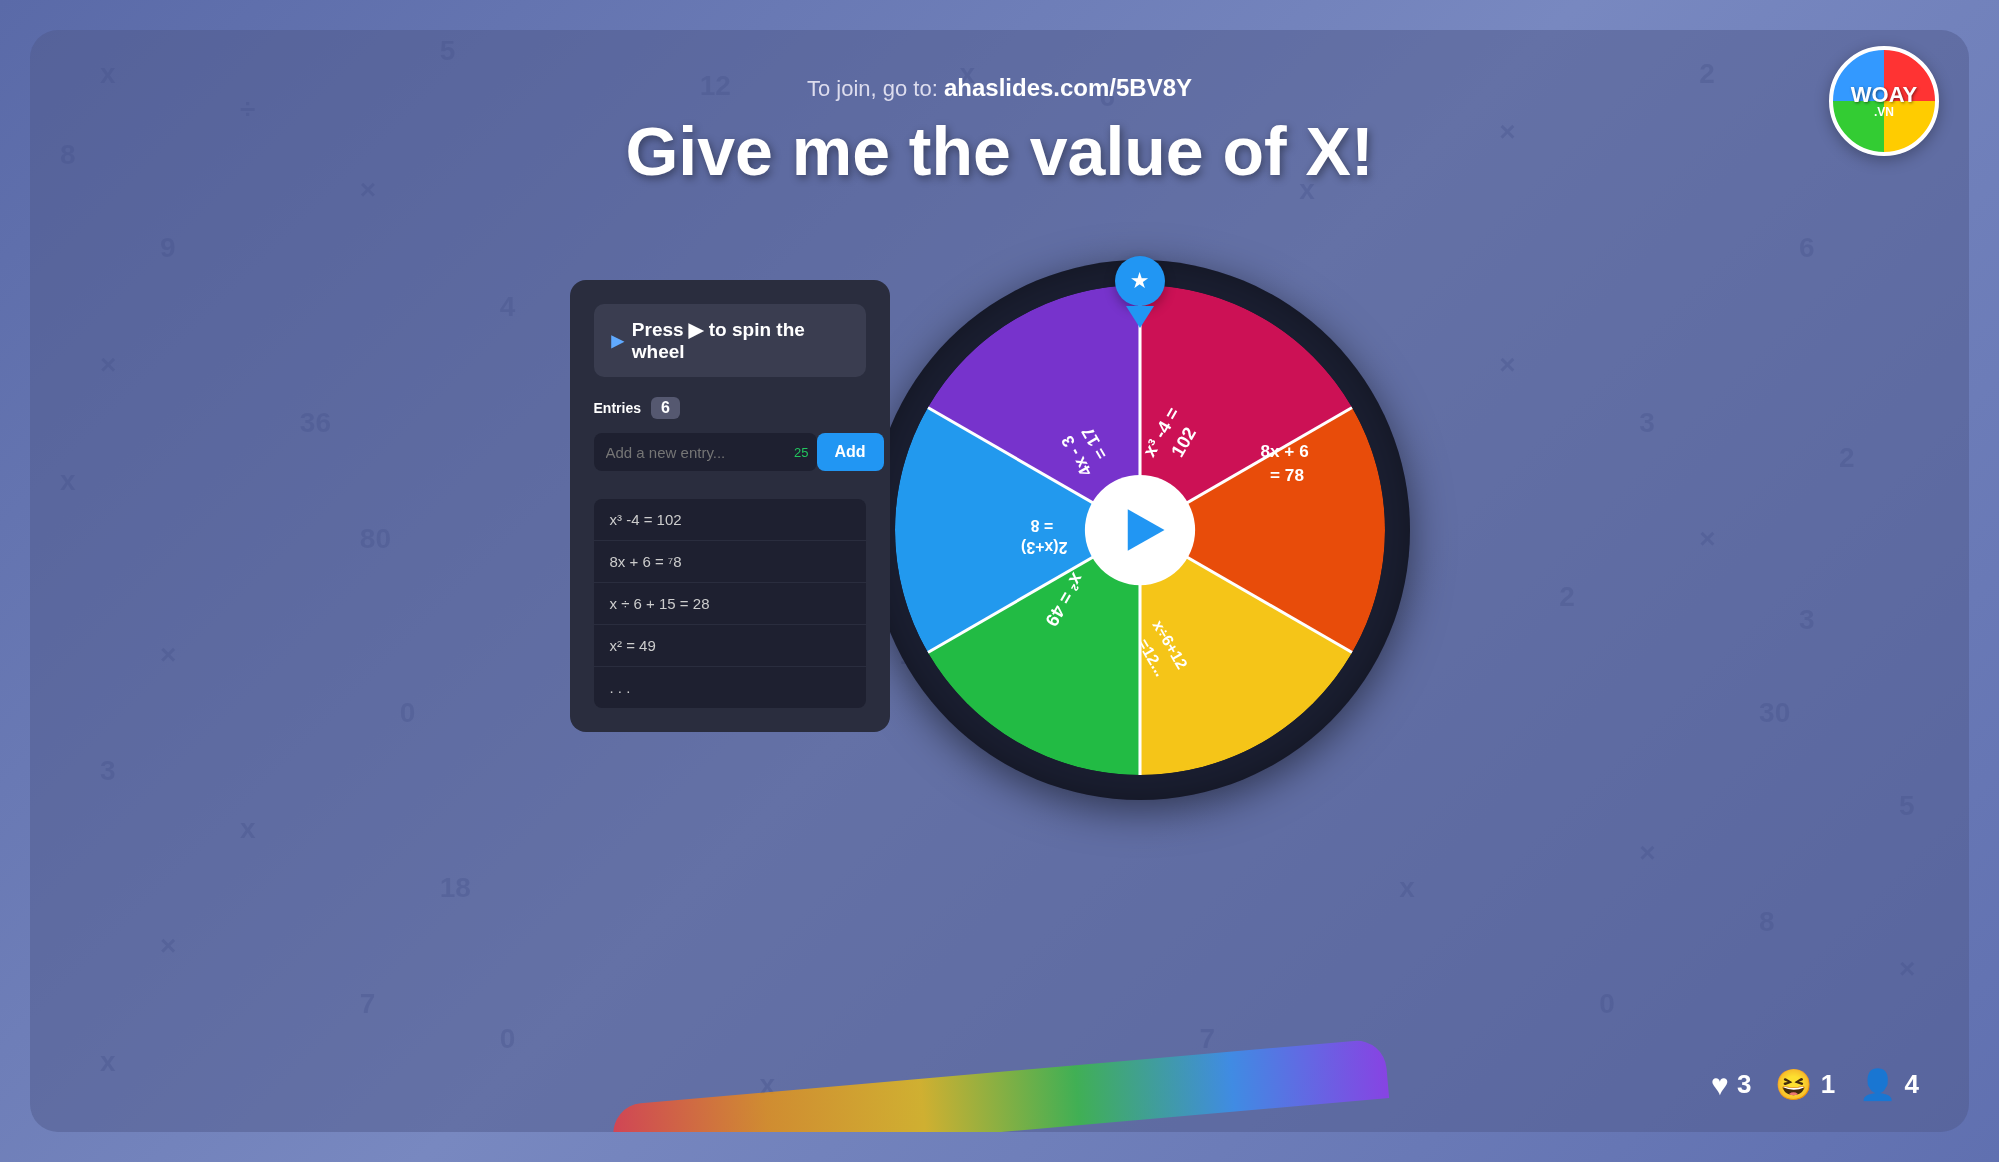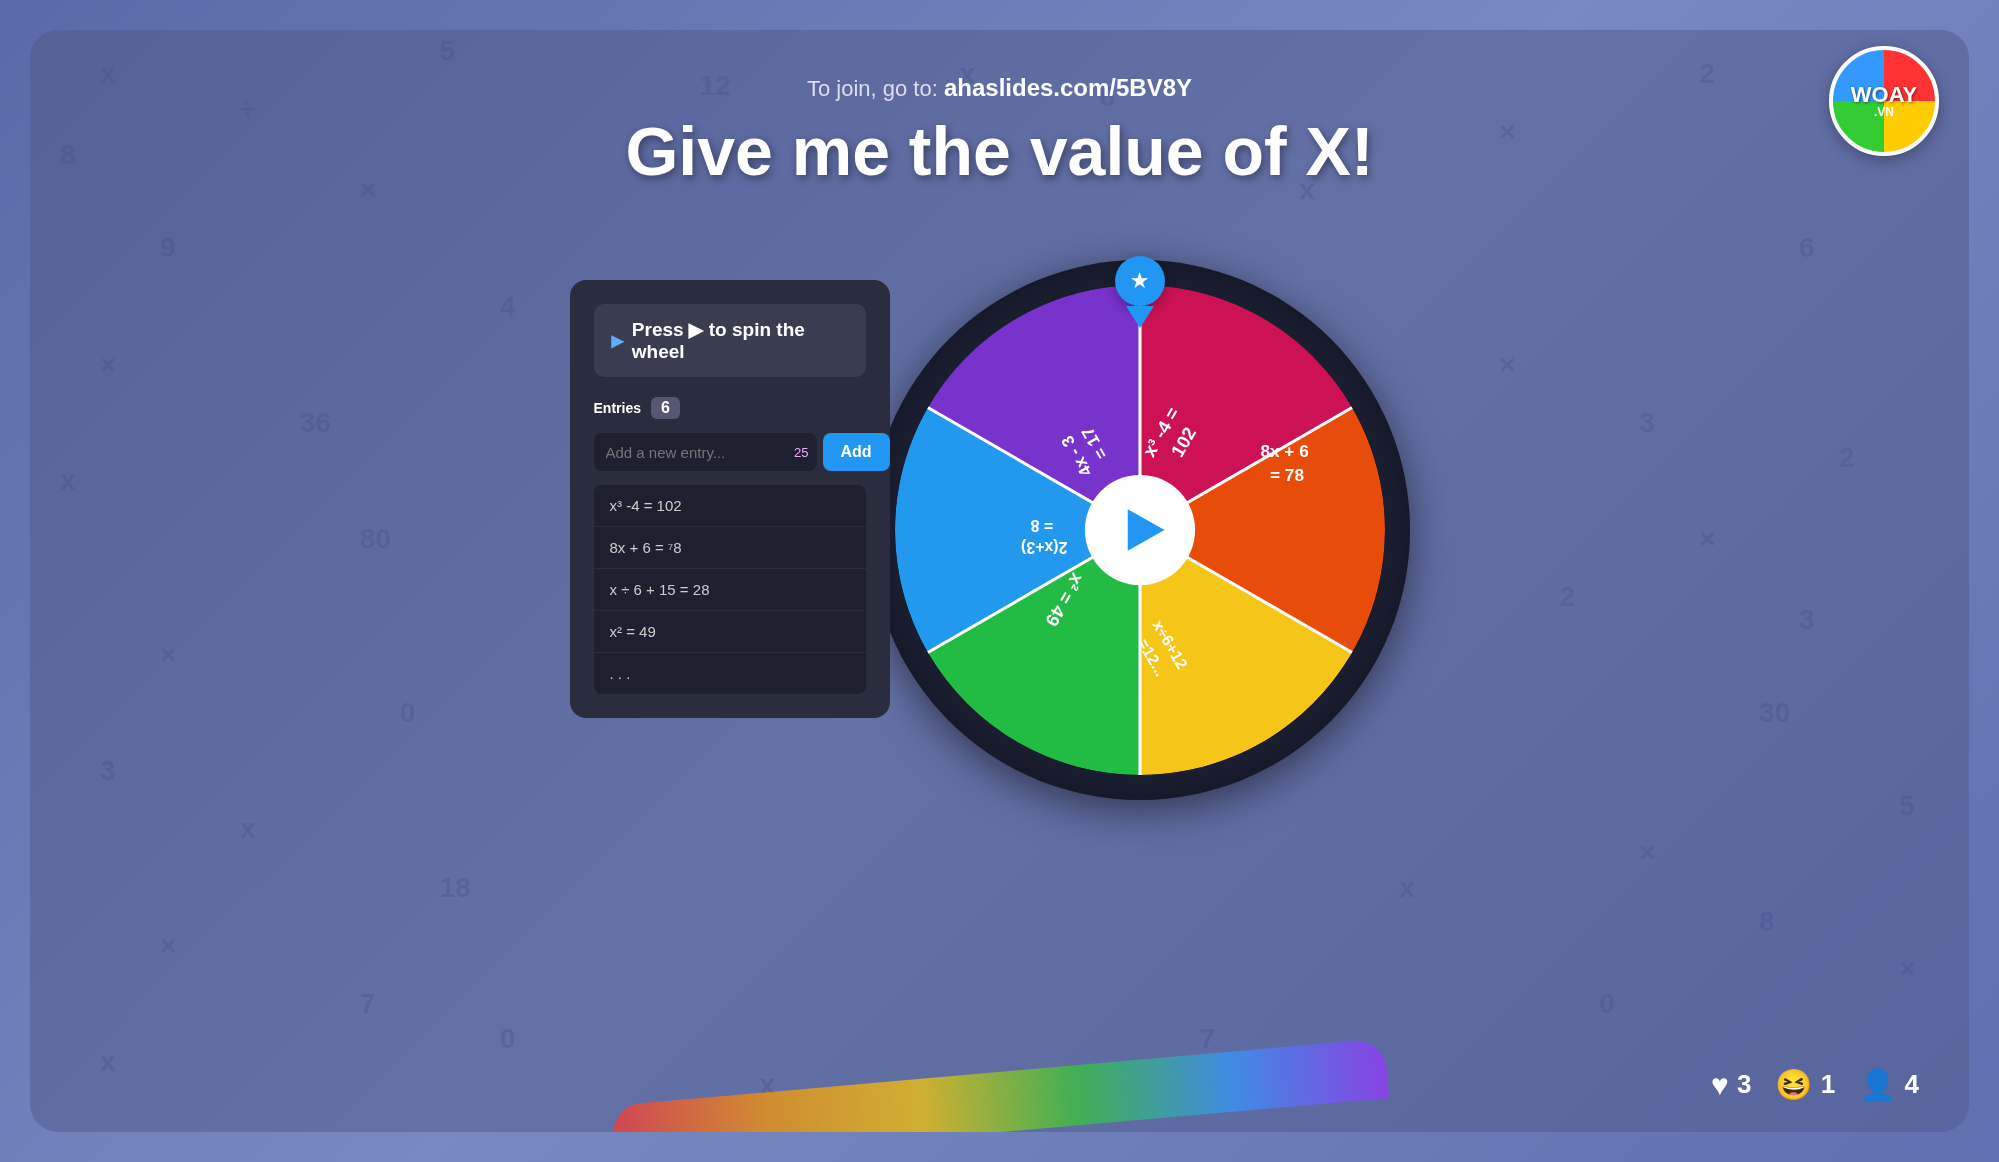--- a/index.html
+++ b/index.html
@@ -160,42 +160,42 @@
       background: #555870;
       color: white;
       border-radius: 6px;
       padding: 2px 10px;
       font-size: 16px;
       font-weight: 600;
     }
 
     .add-entry-row {
       display: flex;
-      gap: 6px;
-      margin-bottom: 14px;
+      gap: 0;
+      margin-bottom: 28px;
     }
 
     .add-entry-input {
       flex: 1;
       background: #1e2030;
       border: none;
       border-radius: 8px;
       color: #aaa;
       font-size: 15px;
       padding: 10px 12px;
       outline: none;
       position: relative;
     }
 
     .char-count {
       position: absolute;
       right: 8px;
       top: 50%;
       transform: translateY(-50%);
-      color: #f0abfc;
+      color: #22c55e;
       font-size: 13px;
     }
 
     .add-entry-wrapper {
       position: relative;
       flex: 1;
       display: flex;
     }
 
     .add-btn {

